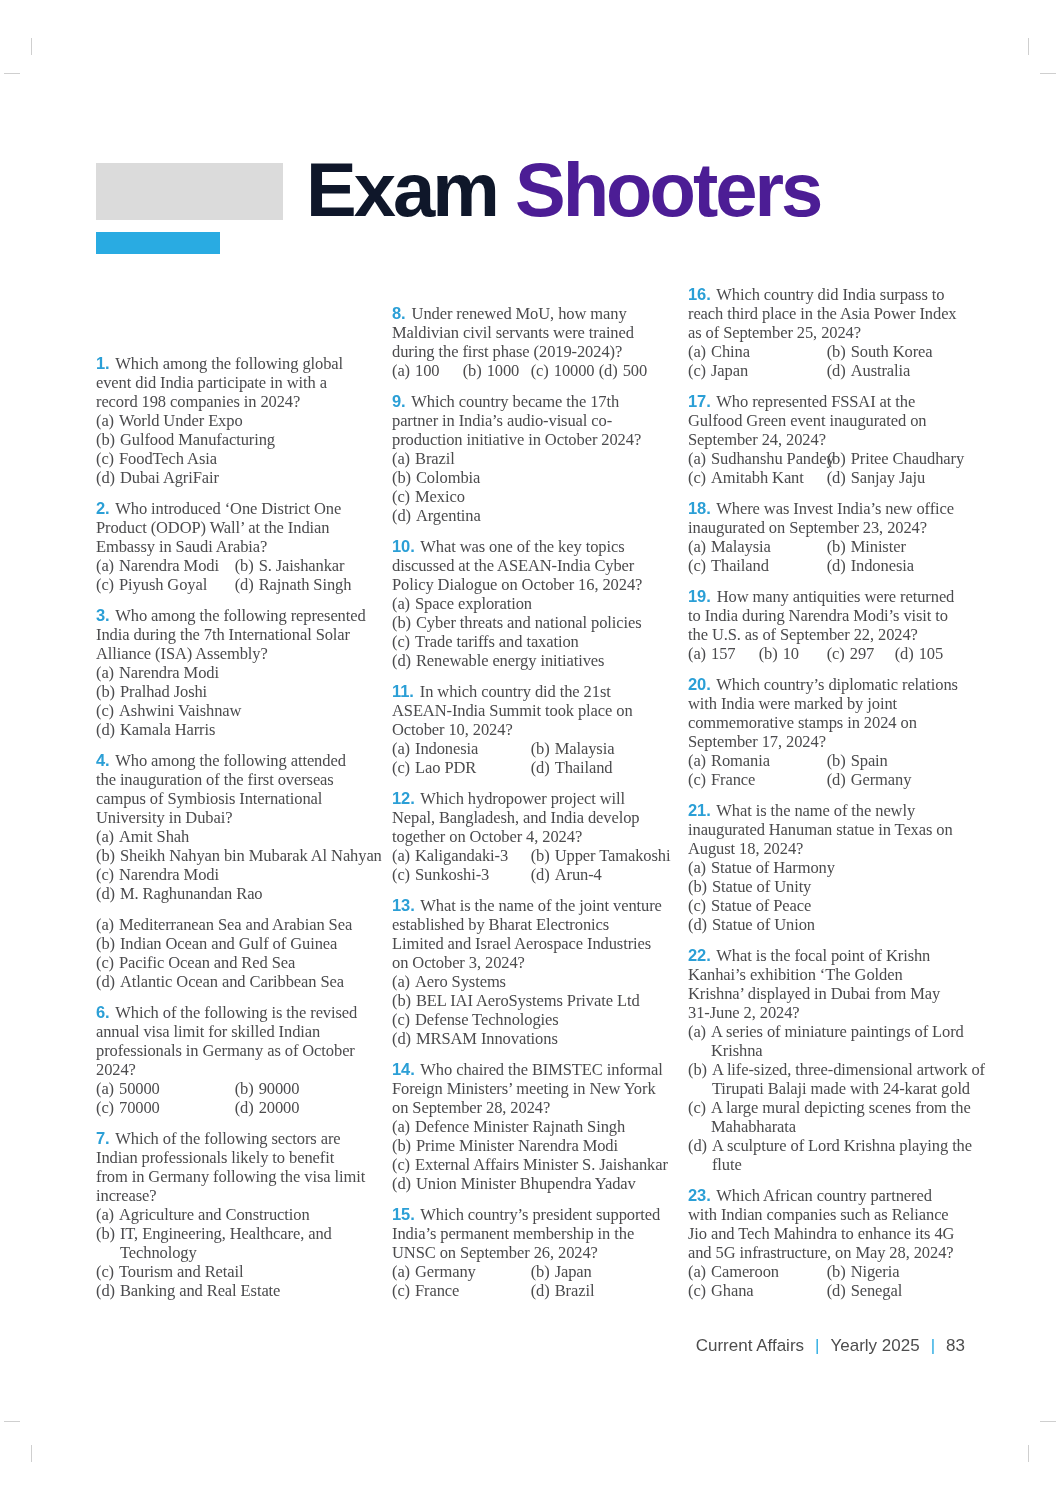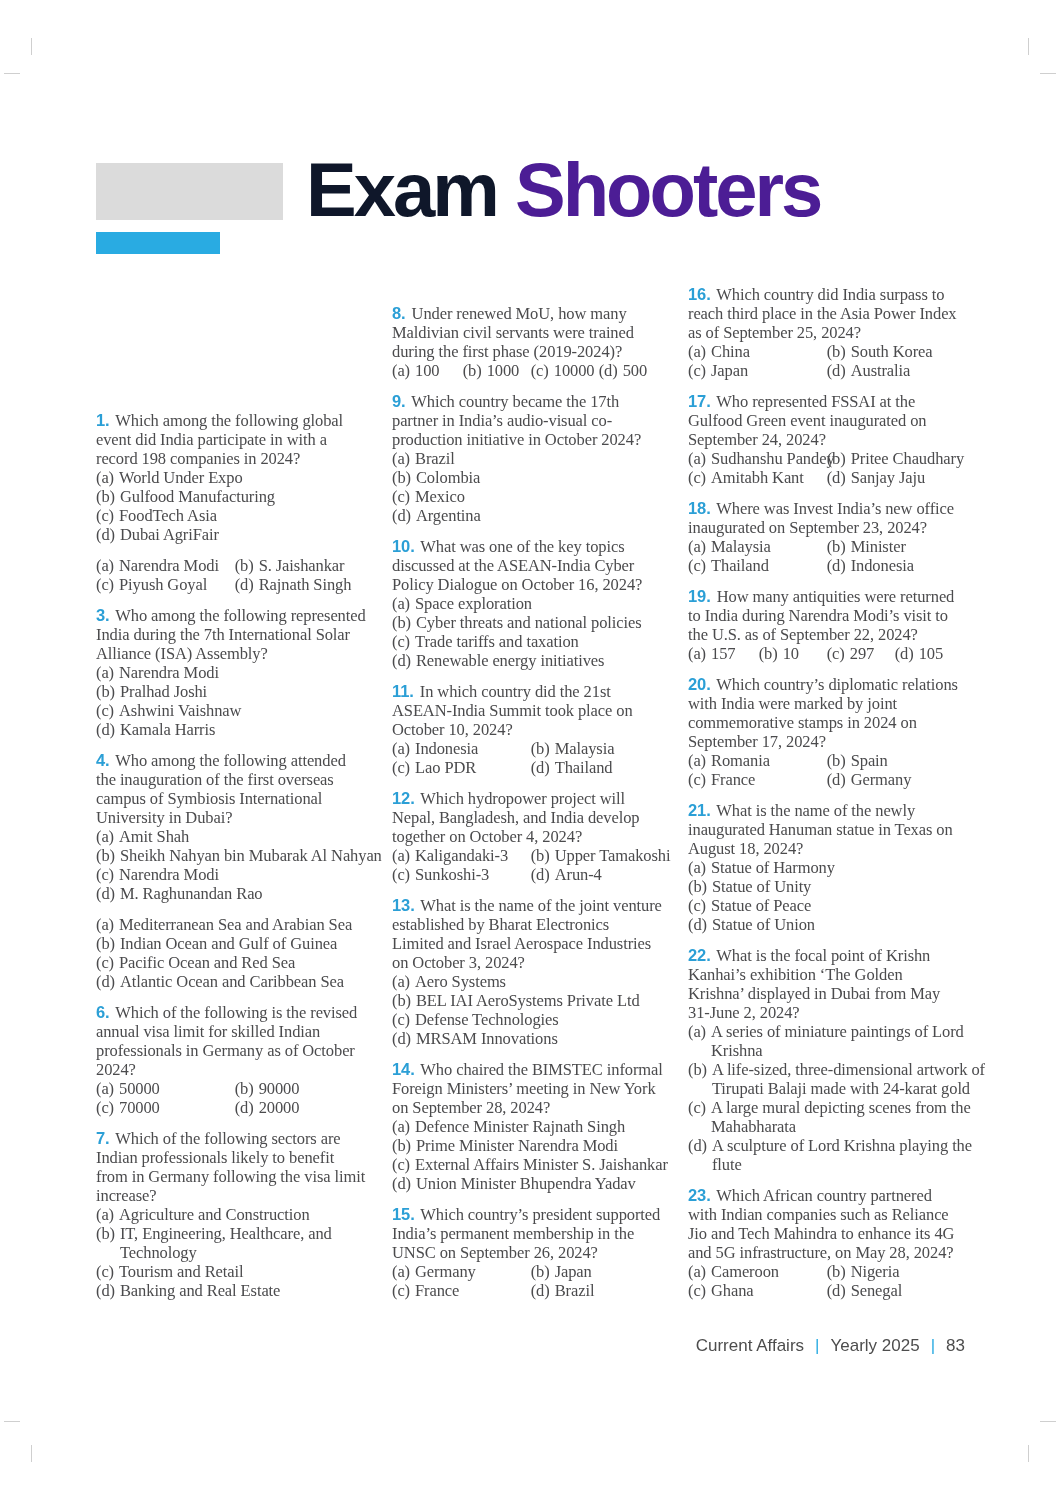--- a/index.html
+++ b/index.html
@@ -73,20 +73,21 @@
               <span class="olabel">(c)</span>
               <span class="otext">FoodTech Asia</span>
             </div>
             <div class="opt">
               <span class="olabel">(d)</span>
               <span class="otext">Dubai AgriFair</span>
             </div>
           </div>
         </article>
         <article class="q">
+          <p class="qtext"><span class="qnum">2.</span> Who introduced ‘One District One Product (ODOP) Wall’ at the Indian Embassy in Saudi Arabia?</p>
           <div class="opts opts-cols">
             <div class="opt">
               <span class="olabel">(a)</span>
               <span class="otext">Narendra Modi</span>
             </div>
             <div class="opt">
               <span class="olabel">(b)</span>
               <span class="otext">S. Jaishankar</span>
             </div>
             <div class="opt">

